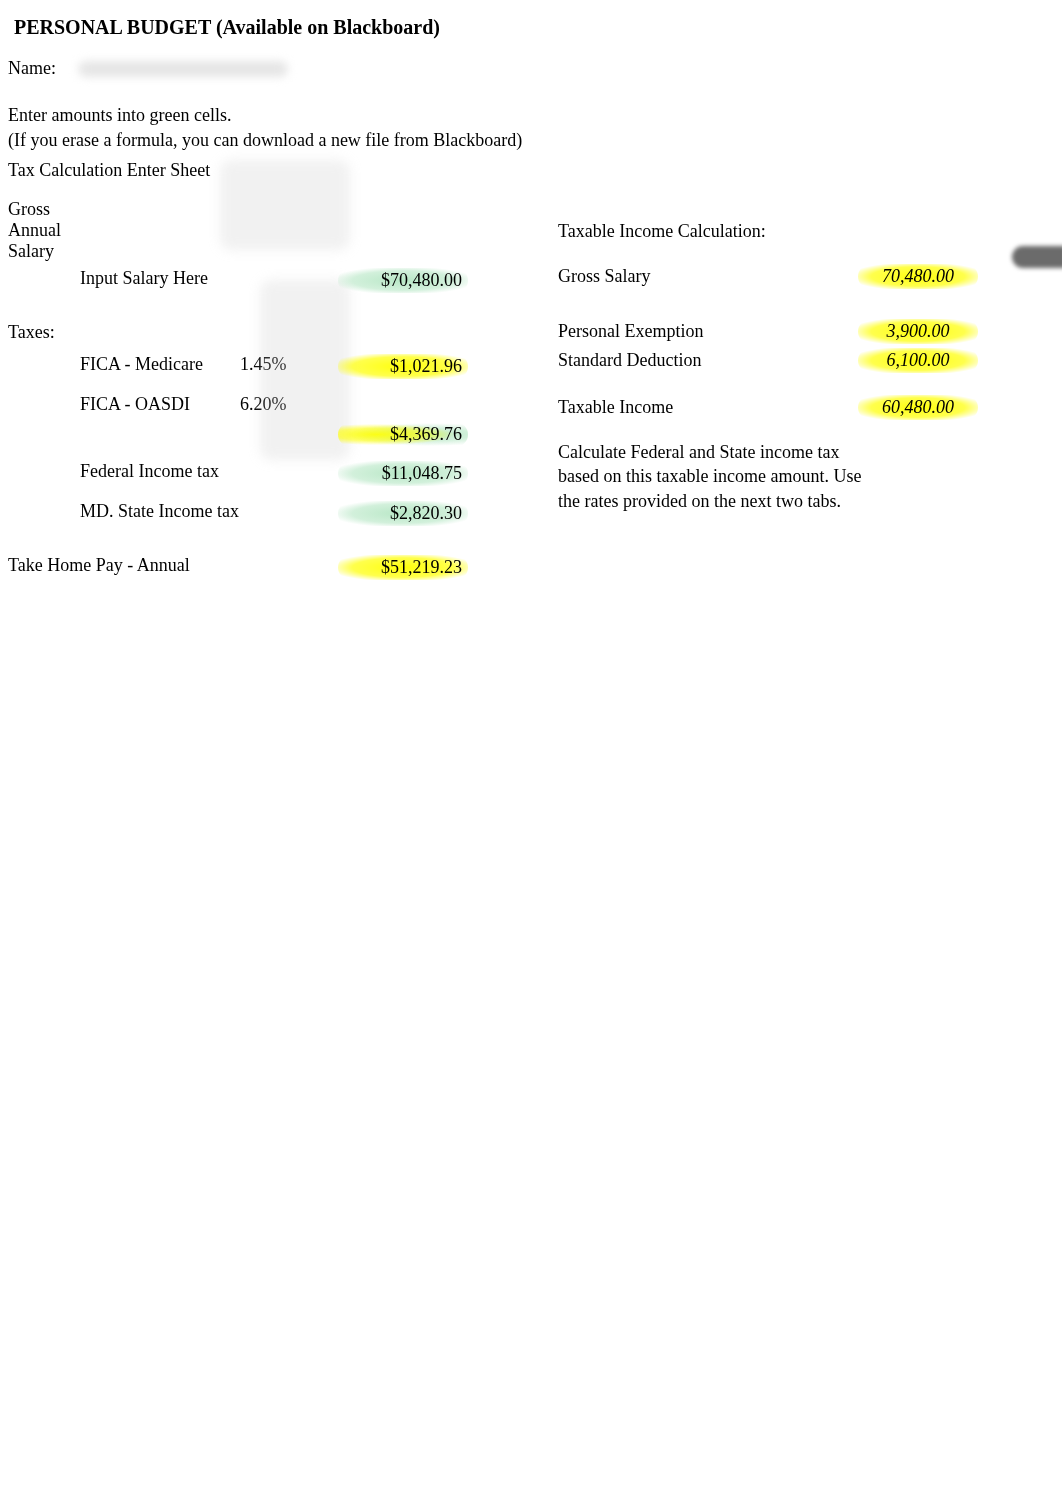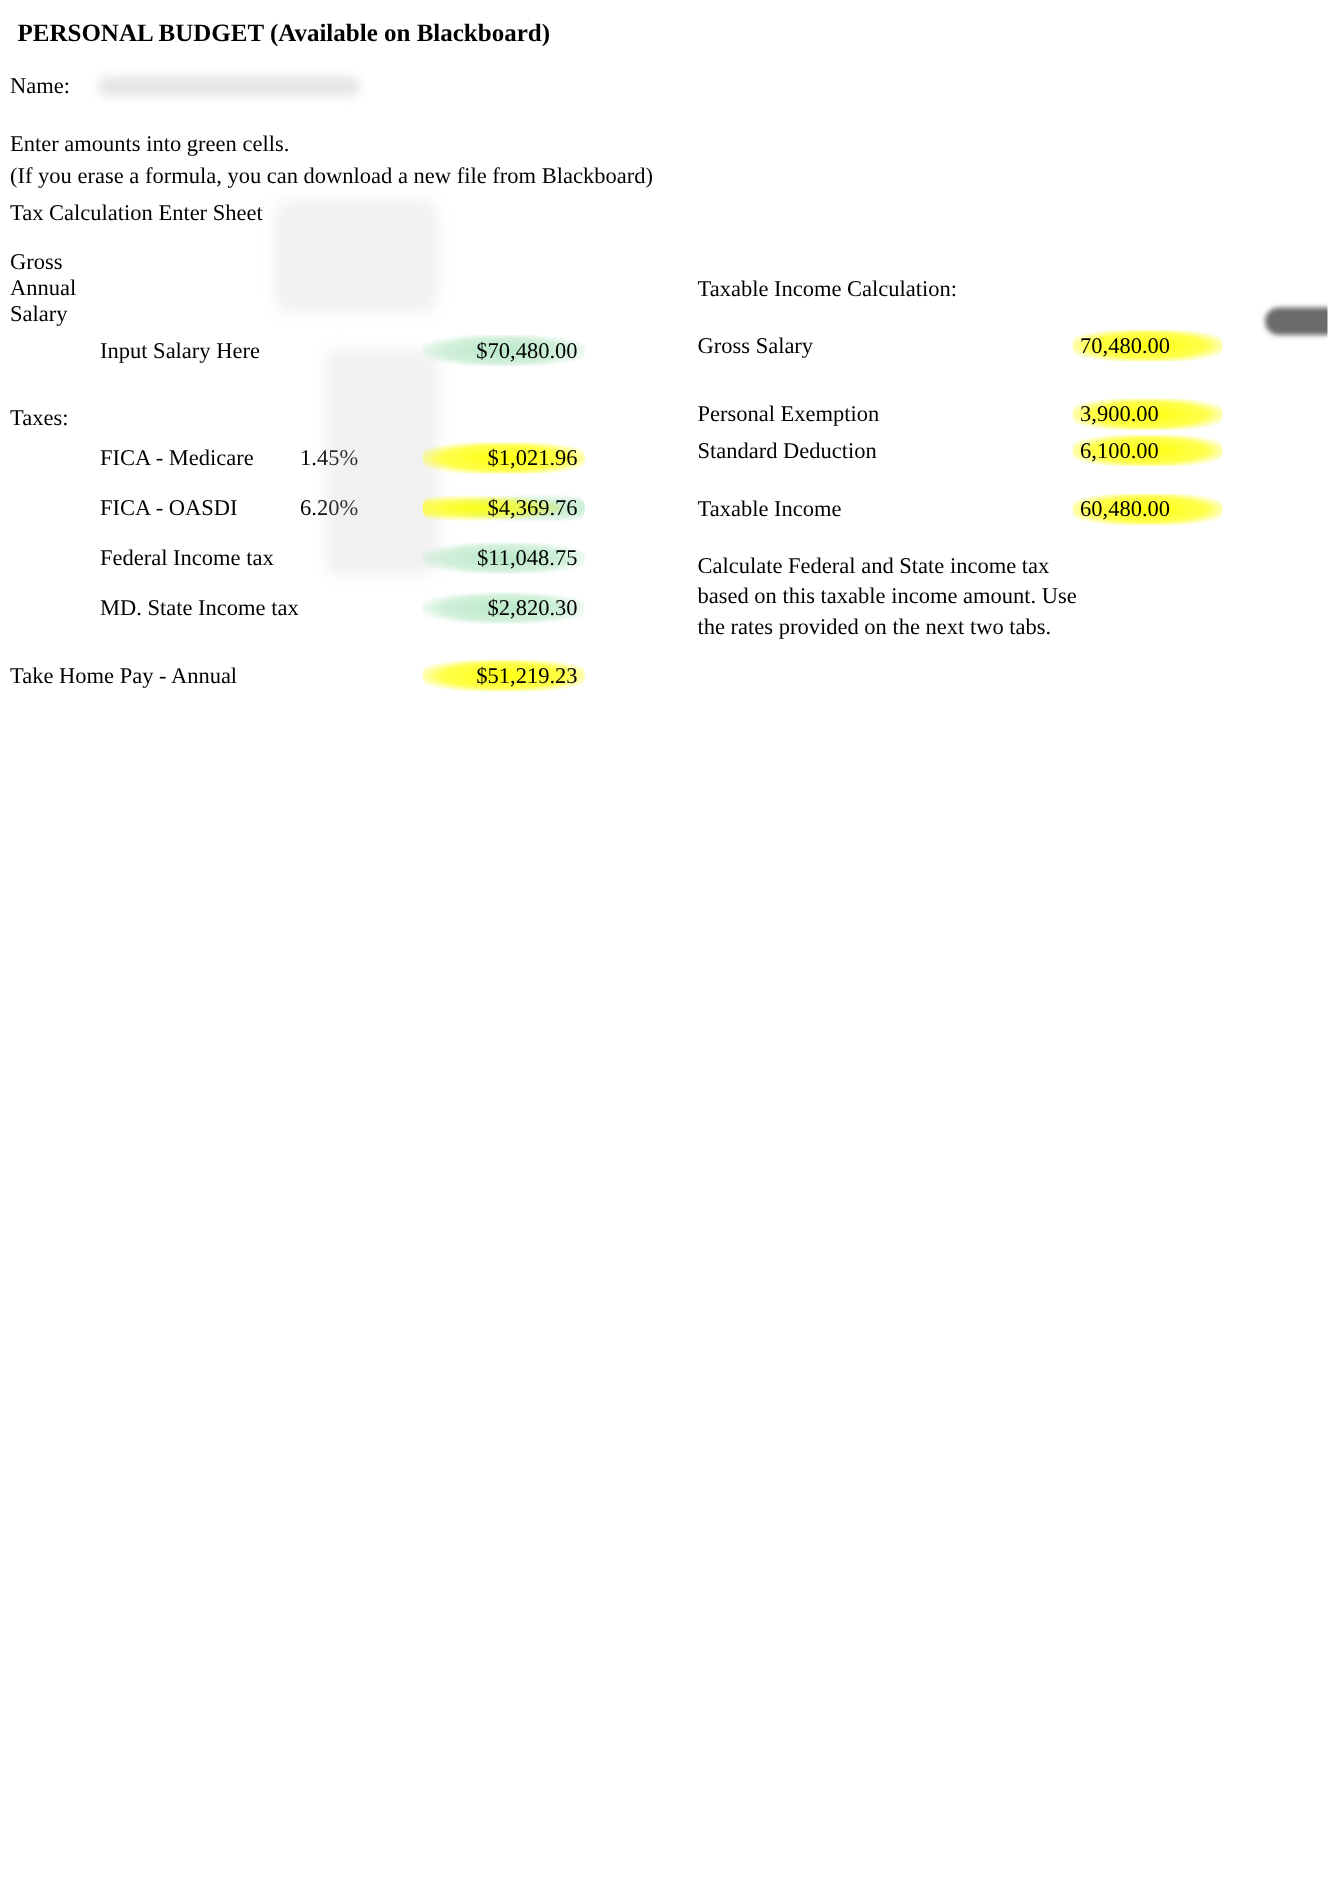--- a/index.html
+++ b/index.html
@@ -60,21 +60,21 @@
     }
     .left-col {
       width: 460px;
     }
     .right-col {
       width: 420px;
       padding-top: 22px;
     }
     .row {
       display: flex;
-      align-items: center;
+      align-items: flex-start;
       min-height: 26px;
       margin-bottom: 14px;
     }
     .row.tight { margin-bottom: 6px; }
     .row.sp { margin-bottom: 28px; }
     .label-col {
       flex: 0 0 72px;
     }
     .desc-col {
       flex: 0 0 160px;
@@ -99,20 +99,21 @@
     .green {
       background: radial-gradient(ellipse at center, rgba(180,230,195,0.95) 0%, rgba(180,230,195,0.6) 55%, rgba(180,230,195,0) 80%);
     }
     .yellow {
       background: radial-gradient(ellipse at center, rgba(255,255,0,0.95) 0%, rgba(255,255,0,0.7) 55%, rgba(255,255,0,0) 82%);
     }
     .half-yellow-green {
       background:
         radial-gradient(ellipse at 30% 50%, rgba(255,255,0,0.9) 0%, rgba(255,255,0,0.6) 35%, rgba(255,255,0,0) 60%),
         radial-gradient(ellipse at 70% 50%, rgba(180,230,195,0.9) 0%, rgba(180,230,195,0.6) 35%, rgba(180,230,195,0) 65%);
+      margin-top: 28px;
     }
     .blur-deco {
       position: absolute;
       background: rgba(200,200,200,0.25);
       filter: blur(6px);
       border-radius: 12px;
     }
     .blur1 {
       left: 220px; top: 160px; width: 130px; height: 90px;
     }
@@ -129,23 +130,24 @@
     .r-label {
       flex: 0 0 190px;
     }
     .r-val {
       flex: 1;
       display: flex;
       justify-content: flex-end;
     }
     .r-cell {
       min-width: 120px;
-      text-align: left;
+      text-align: center;
       padding: 2px 6px;
       border-radius: 14px;
+      font-style: italic;
     }
     .note {
       margin-top: 20px;
       line-height: 1.35;
       max-width: 320px;
     }
 
     .footer-chip {
       position: absolute;
       right: -4px;

